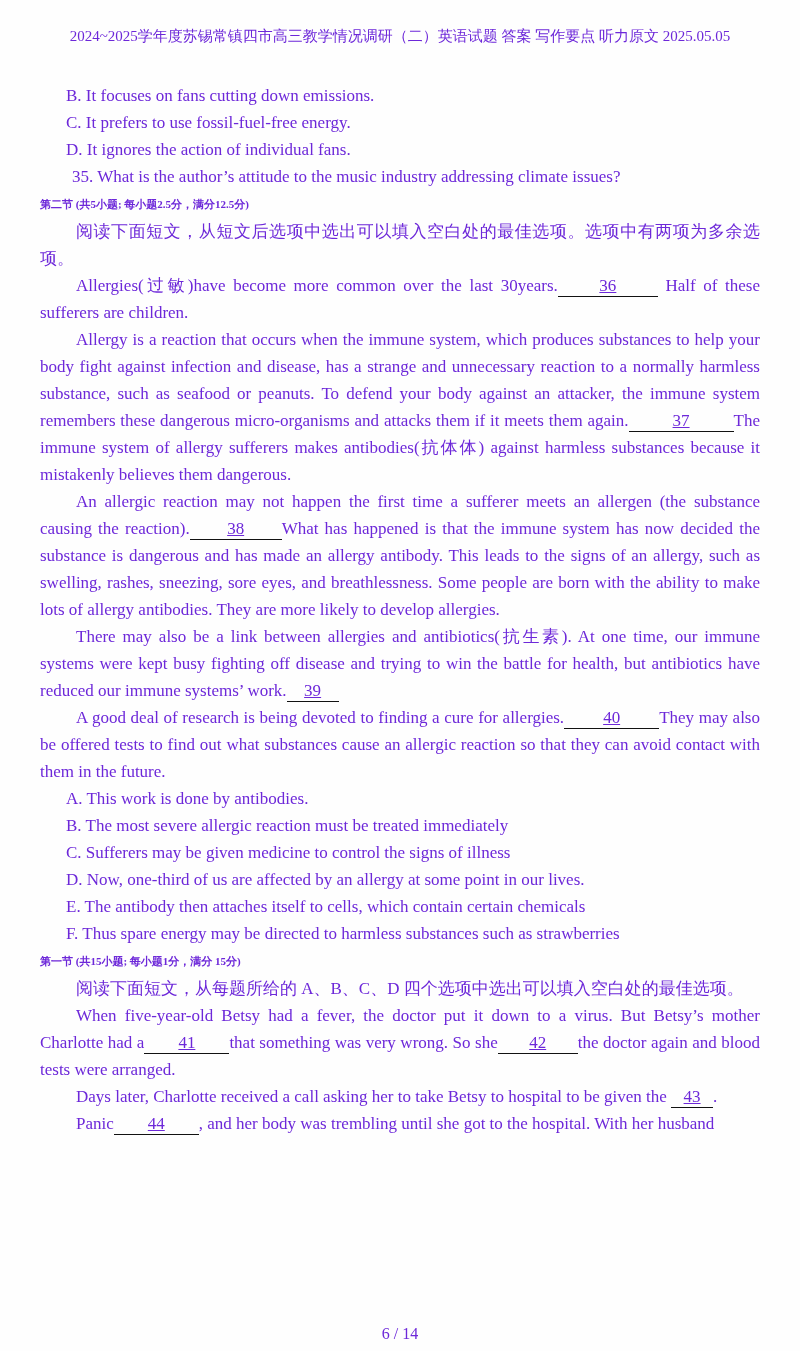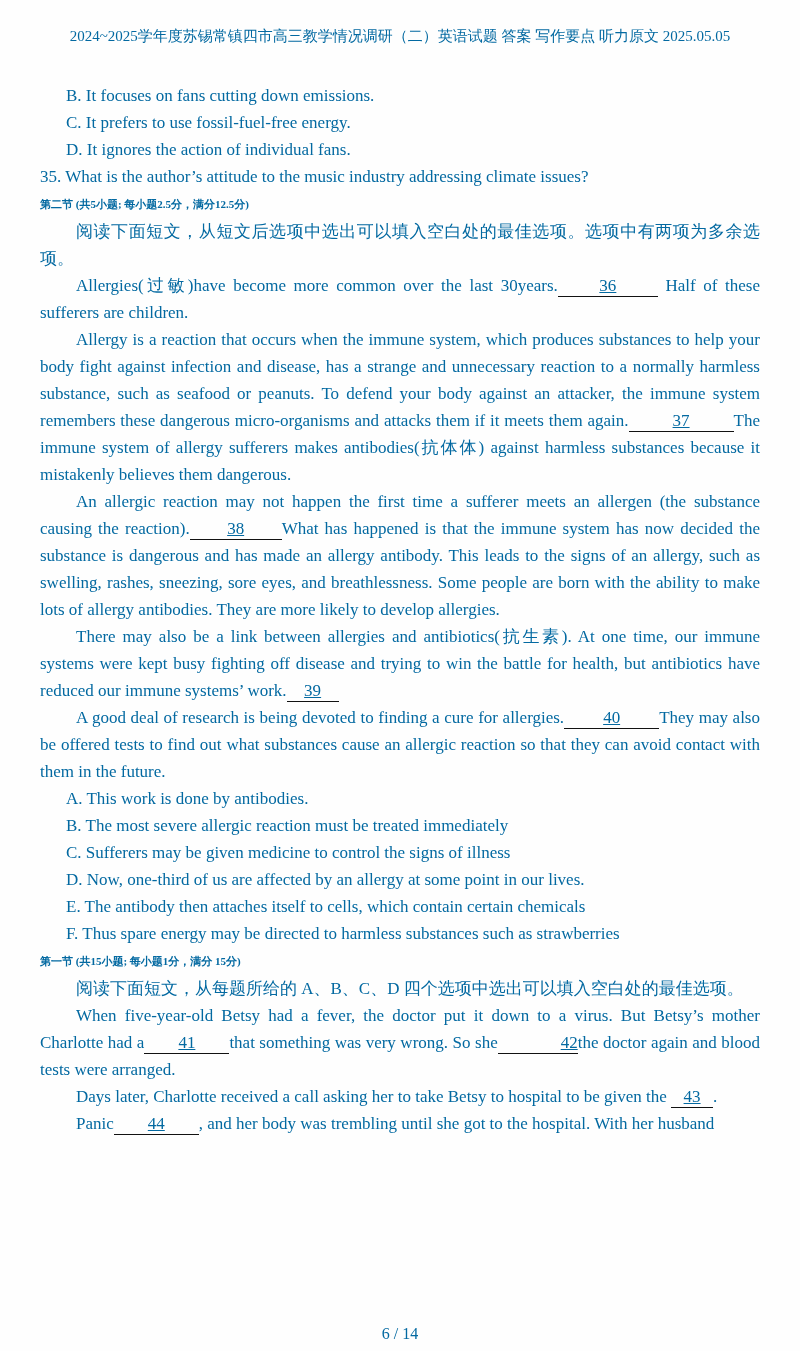--- a/index.html
+++ b/index.html
@@ -5,36 +5,36 @@
   html, body { margin: 0; padding: 0; background: #e8e8e8; }
   .page {
     position: relative;
     width: 800px;
     height: 1351px;
     margin: 0 auto;
     background: #fefefe;
     box-sizing: border-box;
     padding: 26px 40px 0 40px;
     font-family: "Liberation Serif", "DejaVu Serif", serif;
-    color: #0369a1;
+    color: #6d28d9;
     overflow: hidden;
   }
   .doc-header {
     text-align: center;
     font-size: 15px;
     line-height: 20px;
     white-space: nowrap;
     margin-bottom: 36px;
   }
   .content {
     font-size: 17px;
     line-height: 27px;
   }
   .opt-line { padding-left: 26px; }
-  .stem { padding-left: 0; }
+  .stem { padding-left: 0; margin-left: 32px; }
   .choice-row { padding-left: 26px; display: flex; }
   .choice-a { width: 160px; }
   .choice-b { width: 188px; }
   .choice-c { width: 148px; }
   .sec-heading {
     font-weight: bold;
     font-size: 11px;
     line-height: 28px;
   }
   .part-heading {
@@ -94,21 +94,21 @@
     <div class="opt-line">B. The most severe allergic reaction must be treated immediately</div>
     <div class="opt-line">C. Sufferers may be given medicine to control the signs of illness</div>
     <div class="opt-line">D. Now, one-third of us are affected by an allergy at some point in our lives.</div>
     <div class="opt-line">E. The antibody then attaches itself to cells, which contain certain chemicals</div>
     <div class="opt-line">F. Thus spare energy may be directed to harmless substances such as strawberries</div>
 
     <div class="sec-heading">第一节 (共15小题; 每小题1分，满分 15分)</div>
 
     <div class="cn-instr">阅读下面短文，从每题所给的 A、B、C、D 四个选项中选出可以填入空白处的最佳选项。</div>
 
-    <div class="passage">When five-year-old Betsy had a fever, the doctor put it down to a virus. But Betsy’s mother Charlotte had a<span class="blank" style="min-width: 85px;">41</span>that something was very wrong. So she<span class="blank" style="min-width: 80px; text-align: right;">42</span>the doctor again and blood tests were arranged.</div>
+    <div class="passage">When five-year-old Betsy had a fever, the doctor put it down to a virus. But Betsy’s mother Charlotte had a<span class="blank" style="min-width: 85px;">41</span>that something was very wrong. So she<span class="blank" style="min-width: 80px;">42</span>the doctor again and blood tests were arranged.</div>
     <div class="passage">Days later, Charlotte received a call asking her to take Betsy to hospital to be given the <span class="blank" style="min-width: 42px;">43</span>.</div>
     <div class="passage">Panic<span class="blank" style="min-width: 85px;">44</span>, and her body was trembling until she got to the hospital. With her husband</div>
 
   </div>
 
   <div class="doc-footer">6 / 14</div>
 
 </div>
 
 </body></html>

